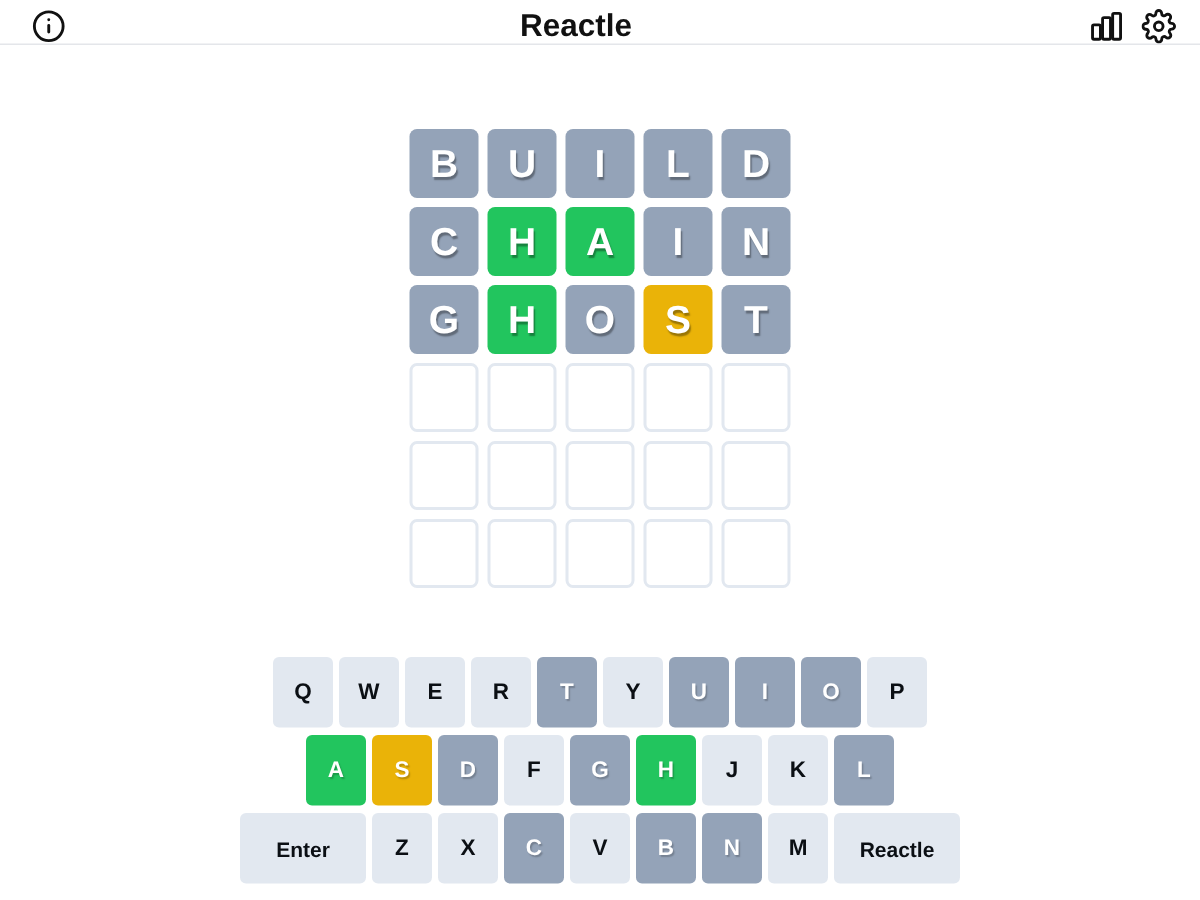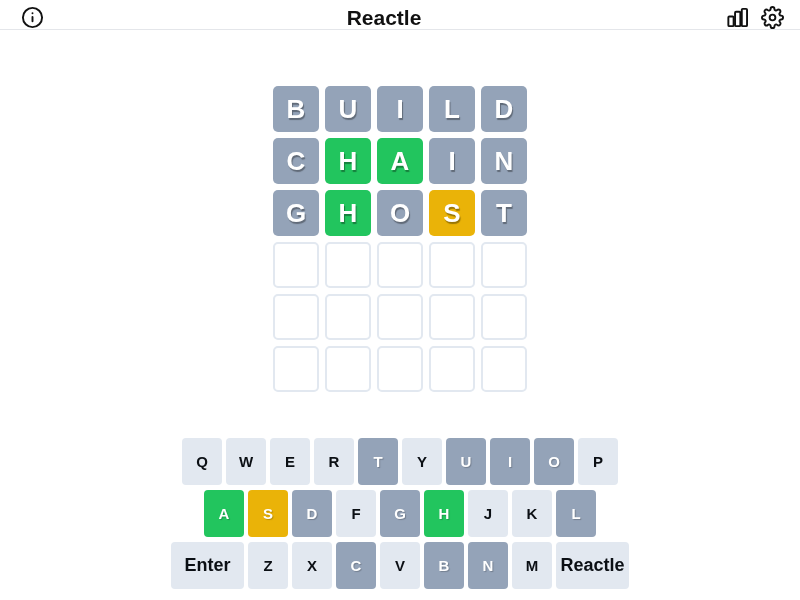--- a/index.html
+++ b/index.html
@@ -26,21 +26,21 @@
   .tile.absent{background:var(--absent);}
   .tile.correct{background:var(--correct);}
   .tile.present{background:var(--present);}
   
   .keyboard{margin-top:46px;display:flex;flex-direction:column;align-items:center;gap:5px;}
   .kb-row{display:flex;gap:4px;justify-content:center;}
   .key{height:47px;width:40px;box-sizing:border-box;border:none;border-radius:4px;
     background:var(--key-default);color:#0b0f14;font-family:"Liberation Sans",sans-serif;
     font-size:15px;font-weight:700;display:flex;align-items:center;justify-content:center;
     cursor:pointer;padding:0;}
-  .key.wide{width:73px;font-size:18px;}
+  .key.wide{width:84px;font-size:14px;}
   .key.absent{background:var(--absent);color:#fff;text-shadow:1px 1px 1px rgba(0,0,0,0.22);}
   .key.correct{background:var(--correct);color:#fff;text-shadow:1px 1px 1px rgba(0,0,0,0.22);}
   .key.present{background:var(--present);color:#fff;text-shadow:1px 1px 1px rgba(0,0,0,0.22);}
 </style>
 </head>
 <body>
 
 <div class="header">
   <button class="icon-btn">
     <svg width="23" height="23" viewBox="0 0 24 24" fill="none" stroke="currentColor" stroke-width="2" stroke-linecap="round" stroke-linejoin="round">

